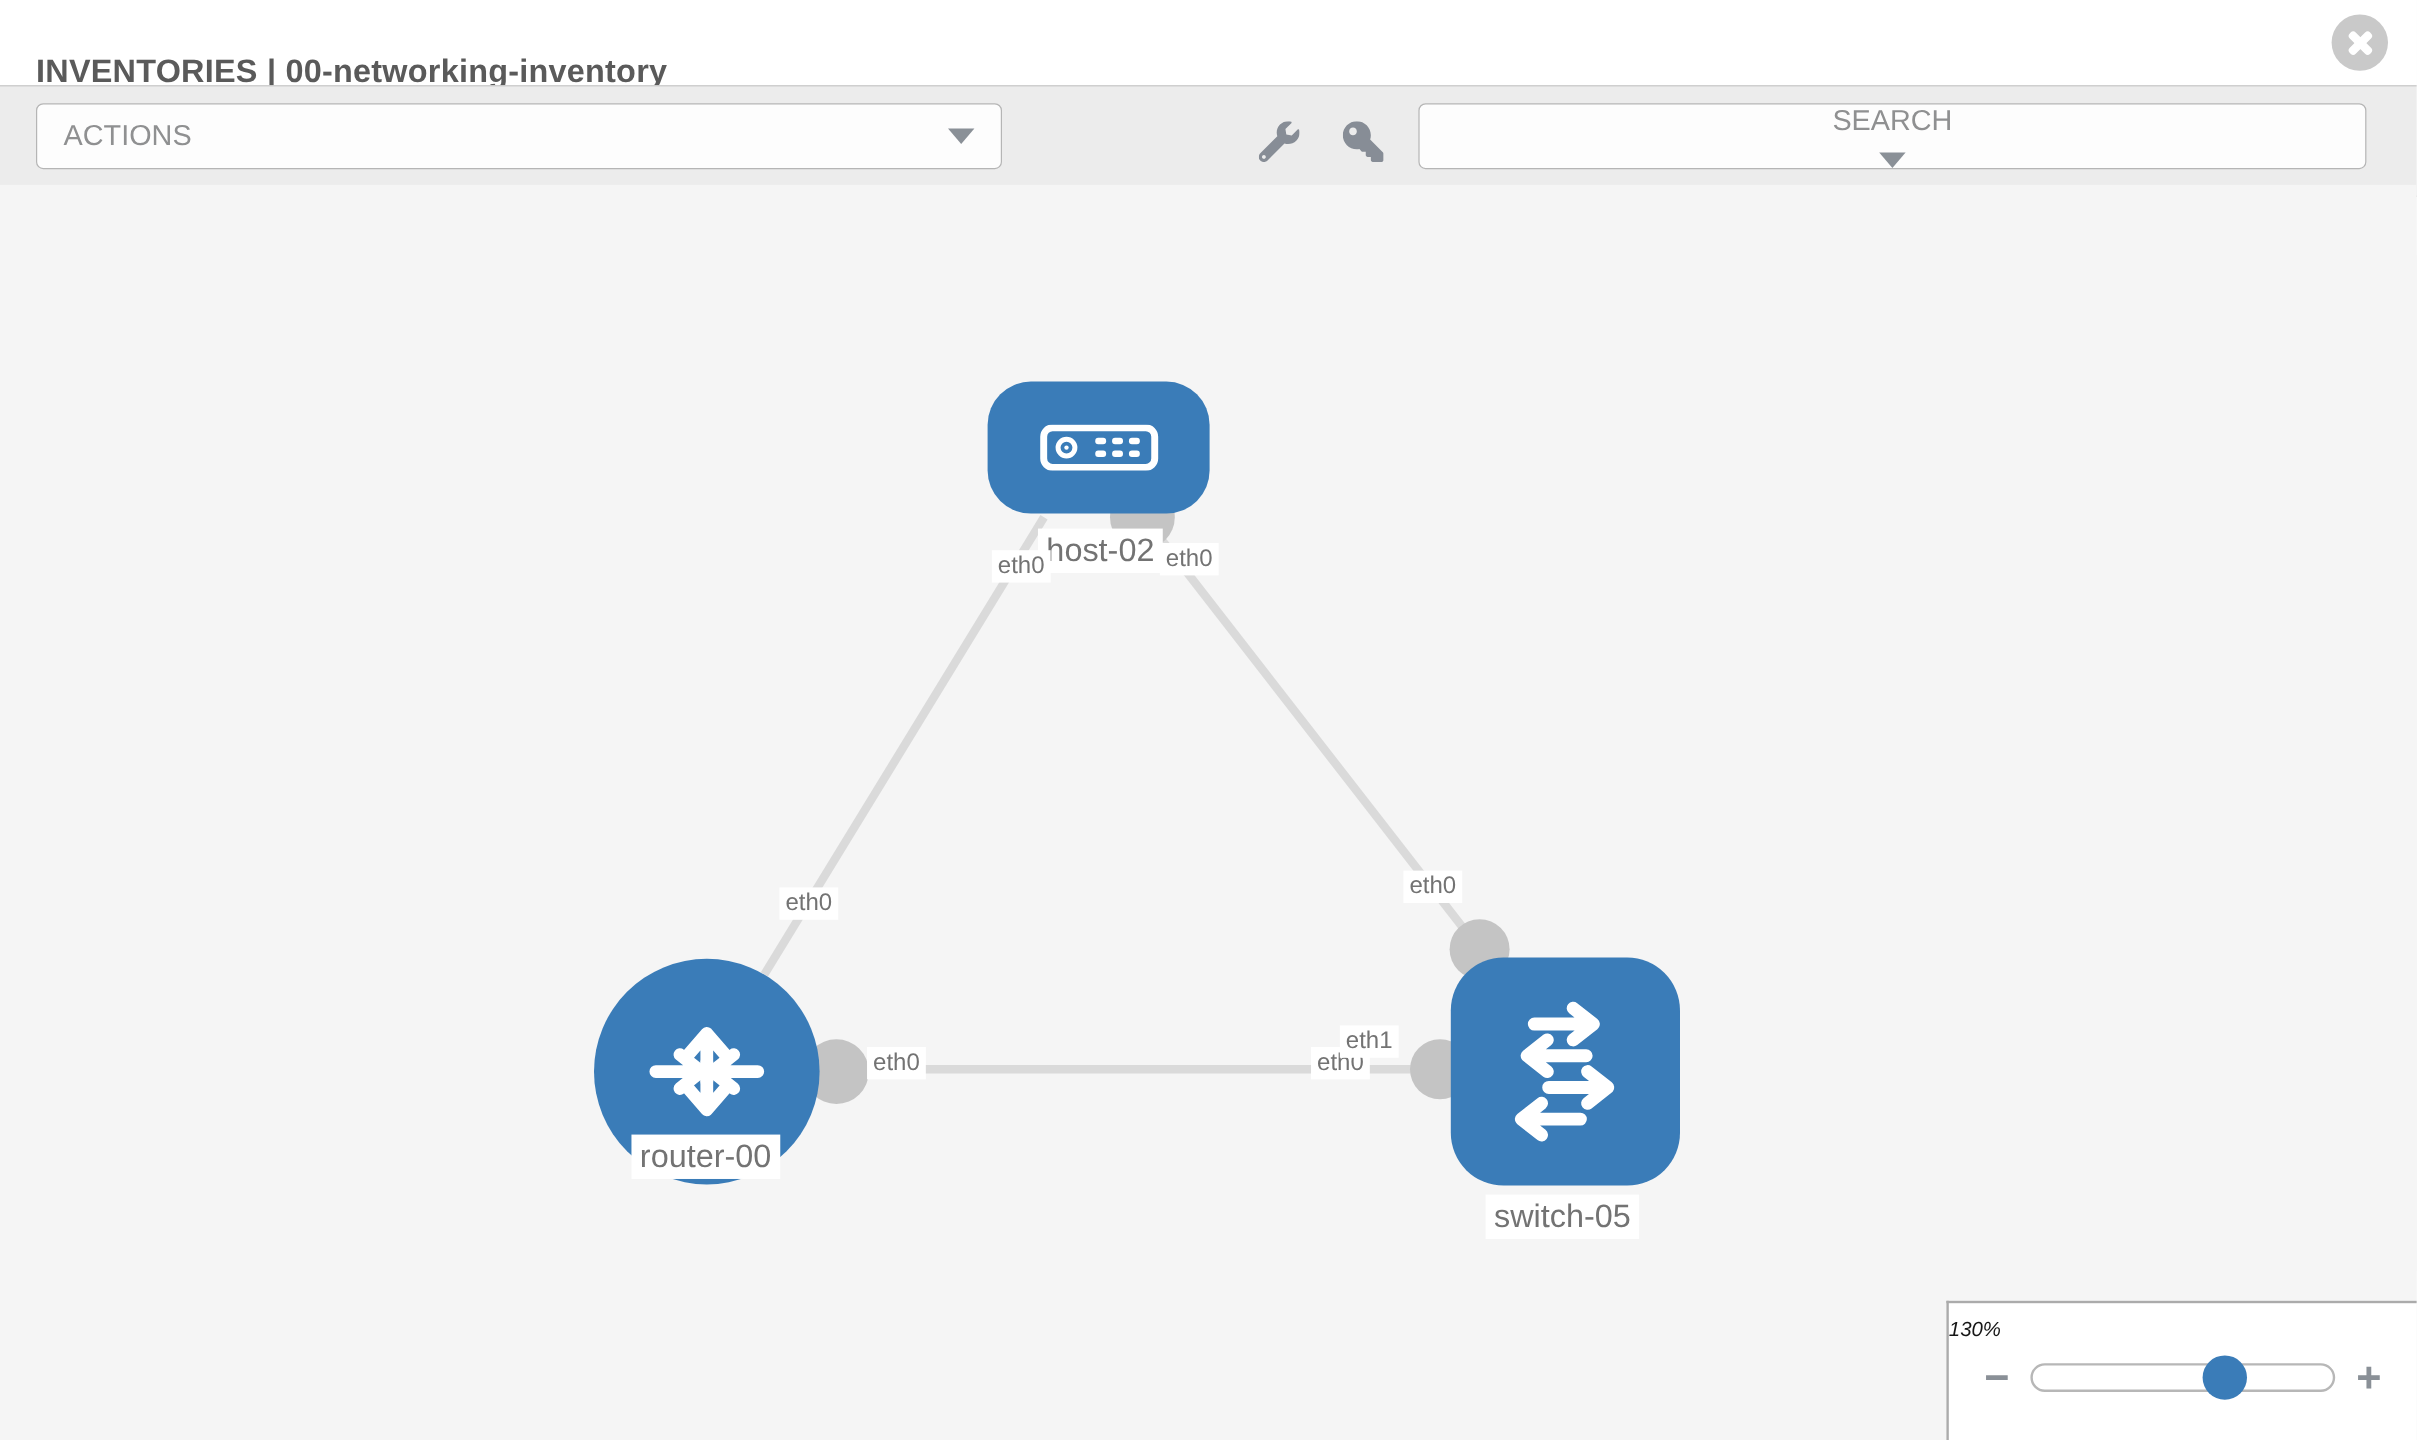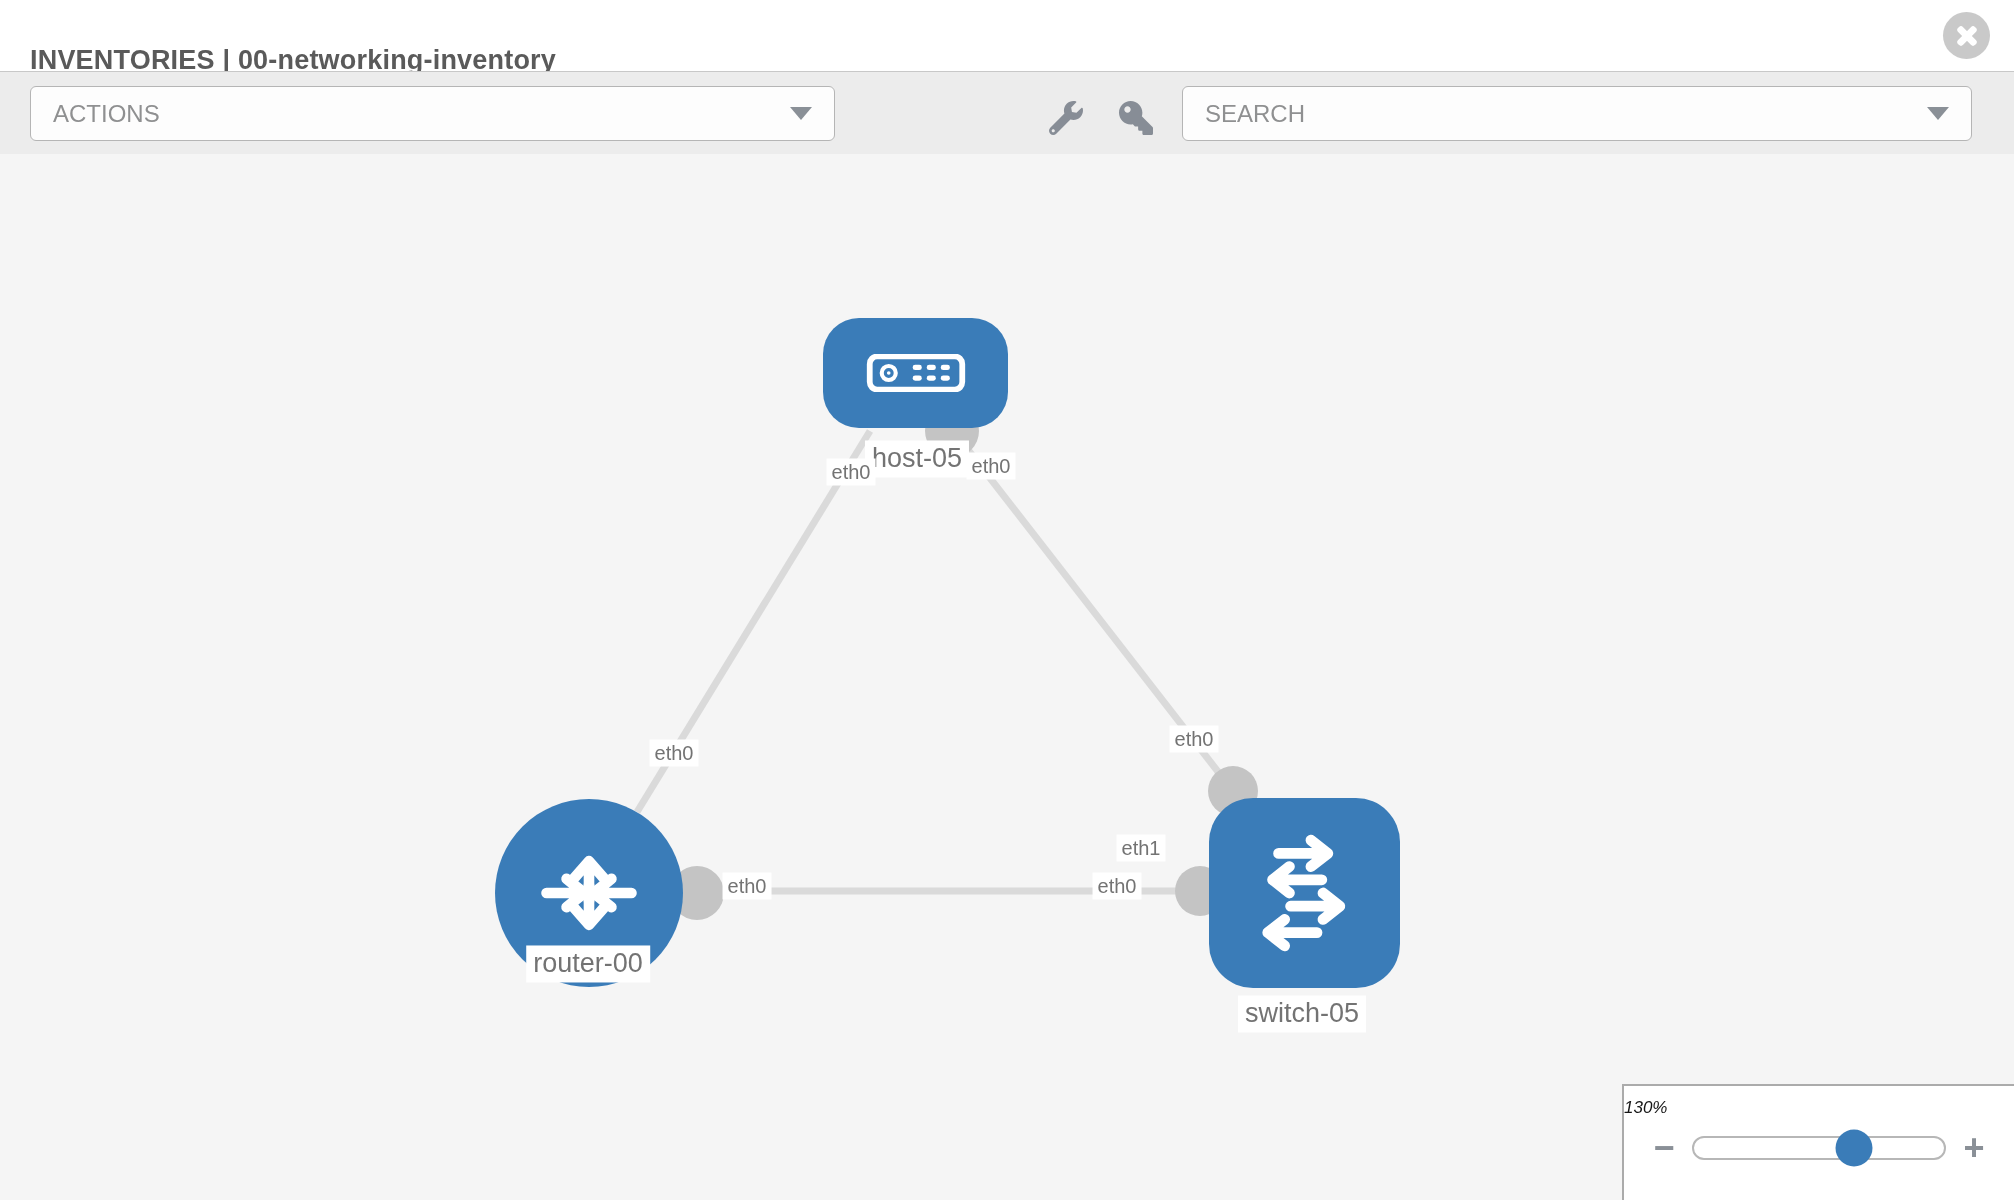--- a/index.html
+++ b/index.html
@@ -45,21 +45,21 @@
     display: flex; align-items: center; padding: 0 22px;
     font-size: 24px; color: #8f9091; cursor: pointer;
   }
   .select-box .grow { flex: 1; }
   .chevron-down {
     width: 0; height: 0;
     border-left: 11px solid transparent; border-right: 11px solid transparent;
     border-top: 13px solid #8a9097;
   }
   .actions-box { left: 30px; width: 805px; }
-  .search-box  { left: 1182px; width: 790px; }
+  .search-box  { left: 1182px; width: 790px; flex-direction: column; }
   .tool-icon-btn {
     position: absolute; top: 50%; transform: translateY(-50%);
     width: 44px; height: 44px; display: flex; align-items: center; justify-content: center;
     cursor: pointer;
   }
   .tool-icon-btn.wrench { left: 1044px; }
   .tool-icon-btn.key    { left: 1114px; }
   .tool-icon-btn svg { width: 34px; height: 34px; fill: #878d96; }
   .tool-icon-btn.key svg { transform: scaleX(-1); }
 
@@ -190,31 +190,31 @@
 
   <div class="node node-switch">
     <svg viewBox="0 0 100 100" width="120" height="120" stroke-width="9">
       <path d="M28 17 H64 M55 6 L69 17 L55 28"></path>
       <path d="M64 39 H28 M37 28 L23 39 L37 50"></path>
       <path d="M38 61 H74 M65 50 L79 61 L65 72"></path>
       <path d="M60 83 H24 M33 72 L19 83 L33 94"></path>
     </svg>
   </div>
 
-  <div class="node-label" style="left:917px; top:305px;">host-05</div>
+  <div class="node-label" style="left:917px; top:305px;">host-02</div>
   <div class="node-label" style="left:588px; top:810px;">router-00</div>
   <div class="node-label" style="left:1302px; top:860px;">switch-05</div>
 
   <div class="if-label" style="left:851px;  top:318px;">eth0</div>
   <div class="if-label" style="left:991px;  top:312px;">eth0</div>
   <div class="if-label" style="left:674px;  top:599px;">eth0</div>
   <div class="if-label" style="left:1194px; top:585px;">eth0</div>
   <div class="if-label" style="left:747px;  top:732px;">eth0</div>
   <div class="if-label" style="left:1117px; top:732px;">eth0</div>
-  <div class="if-label" style="left:1141px; top:694px;">eth1</div>
+  <div class="if-label" style="left:1141px; top:714px;">eth1</div>
 
   <div class="zoom-panel">
     <div class="zoom-percent">130%</div>
     <div class="zoom-row">
       <div class="zoom-btn">−</div>
       <div class="zoom-track">
         <div class="zoom-handle"></div>
       </div>
       <div class="zoom-btn">+</div>
     </div>

